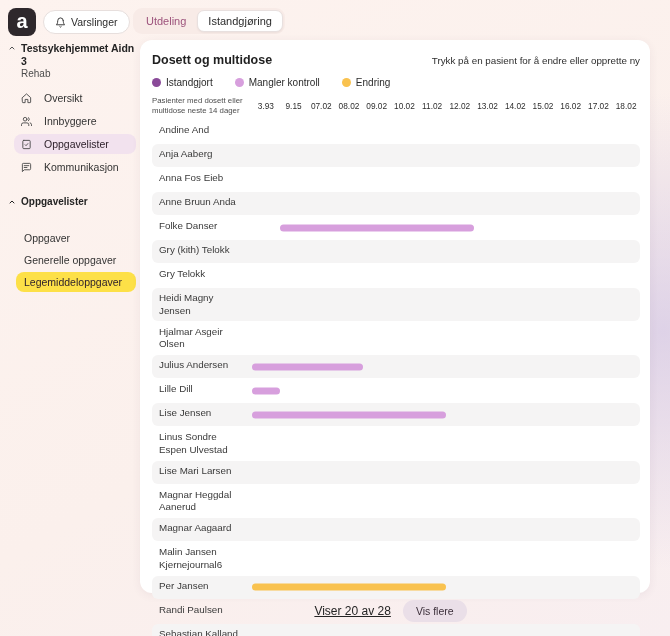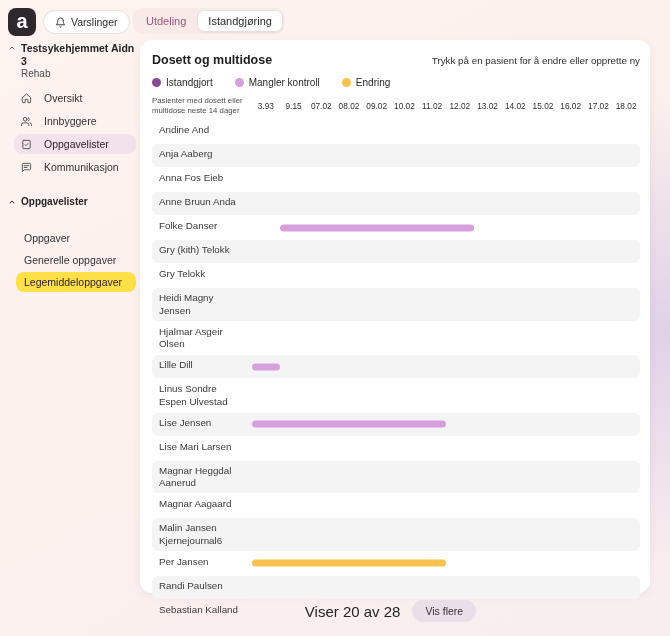--- a/index.html
+++ b/index.html
@@ -63,21 +63,21 @@
 
   .rows { margin-top:5px; }
   .p-row { display:flex; min-height:23px; border-radius:6px; margin-bottom:1px; }
   .p-row:nth-child(even) { background:#f5f4f4; }
   .p-name { flex:0 0 100px; padding:4px 6px 4px 7px; font-size:9.8px; color:#3a3a3a; line-height:1.25; }
   .p-track { flex:1; position:relative; align-self:stretch; }
   .p-bar { position:absolute; top:50%; transform:translateY(-50%); height:7px; border-radius:4px; }
 
   
   .footer { position:absolute; left:140px; top:600px; width:501px; display:flex; justify-content:center; align-items:center; gap:12px; }
-  .footer-text { font-size:15px; color:#242424; }
+  .footer-text { font-size:12px; color:#242424;text-decoration:underline; }
   .more-btn { background:#eadfe8; border:none; border-radius:13px; padding:5px 13px; font-size:10.5px; color:#3b2f3a; cursor:pointer; font-family:inherit; }
 </style>
 </head>
 <body>
 
 <div class="topbar">
   <div class="logo">a</div>
   <button class="notif-btn">
     <span class="icn">
       <svg width="11" height="11" viewBox="0 0 24 24" fill="none" stroke="currentColor" stroke-width="2" stroke-linecap="round" stroke-linejoin="round">
@@ -281,39 +281,45 @@
         </div>
       </div>
 
       <div class="p-row">
         <div class="p-name">Hjalmar Asgeir Olsen</div>
         <div class="p-track">
           
         </div>
       </div>
 
+      <div class="p-row">
+        <div class="p-name">Julius Andersen</div>
+        <div class="p-track">
+          <div class="p-bar" style="left: 0%; width: 28.5714%; background: rgb(215, 159, 221);"></div>
+        </div>
+      </div>
 
       <div class="p-row">
         <div class="p-name">Lille Dill</div>
         <div class="p-track">
           <div class="p-bar" style="left: 0%; width: 7.14286%; background: rgb(215, 159, 221);"></div>
         </div>
       </div>
 
       <div class="p-row">
+        <div class="p-name">Lise Jensen</div>
+        <div class="p-track">
+          <div class="p-bar" style="left: 0%; width: 50%; background: rgb(215, 159, 221);"></div>
+        </div>
+      </div>
+
+      <div class="p-row">
         <div class="p-name">Linus Sondre Espen Ulvestad</div>
         <div class="p-track">
           
-        </div>
-      </div>
-
-      <div class="p-row">
-        <div class="p-name">Lise Jensen</div>
-        <div class="p-track">
-          <div class="p-bar" style="left: 0%; width: 50%; background: rgb(215, 159, 221);"></div>
         </div>
       </div>
 
       <div class="p-row">
         <div class="p-name">Lise Mari Larsen</div>
         <div class="p-track">
           
         </div>
       </div>
 

